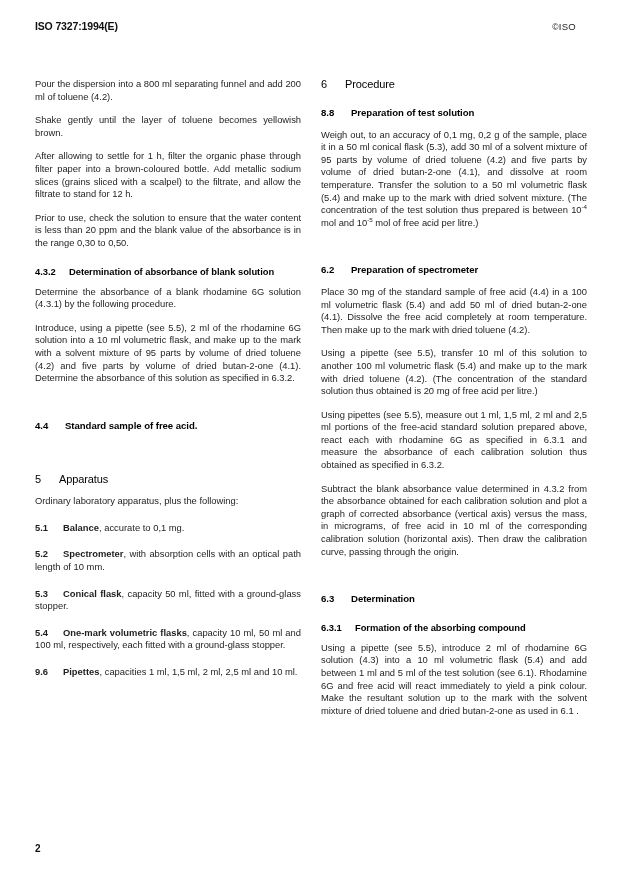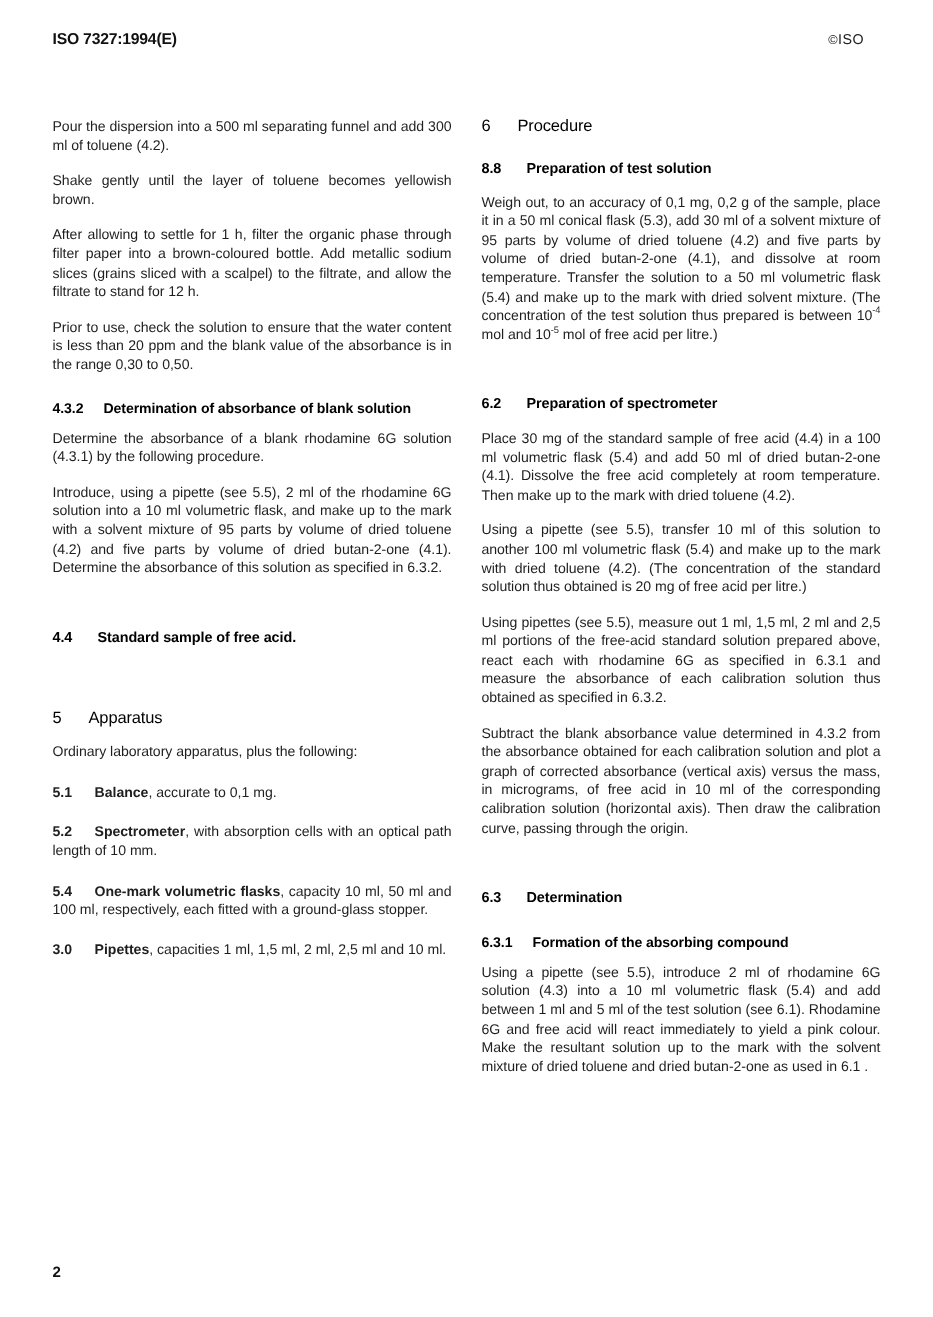--- a/index.html
+++ b/index.html
@@ -162,21 +162,21 @@
     <span class="runhead-left">ISO 7327:1994(E)</span>
     <span class="runhead-right">
       <span class="copy-glyph">©</span><span>ISO</span>
     </span>
   </div>
 
   <div class="columns">
 
     <div class="col">
 
-      <p class="body">Pour the dispersion into a 500 ml separating funnel and add 300 ml of toluene (4.2).</p>
+      <p class="body">Pour the dispersion into a 800 ml separating funnel and add 200 ml of toluene (4.2).</p>
       <p class="body">Shake gently until the layer of toluene becomes yellowish brown.</p>
       <p class="body">After allowing to settle for 1 h, filter the organic phase through filter paper into a brown-coloured bottle. Add metallic sodium slices (grains sliced with a scalpel) to the filtrate, and allow the filtrate to stand for 12 h.</p>
       <p class="body">Prior to use, check the solution to ensure that the water content is less than 20 ppm and the blank value of the absorbance is in the range 0,30 to 0,50.</p>
 
       <h4 class="subsub">
         <span class="num">4.3.2</span><span>Determination of absorbance of blank solution</span>
       </h4>
 
       <p class="body">Determine the absorbance of a blank rhodamine 6G solution (4.3.1) by the following procedure.</p>
       <p class="body">Introduce, using a pipette (see 5.5), 2 ml of the rhodamine 6G solution into a 10 ml volumetric flask, and make up to the mark with a solvent mixture of 95 parts by volume of dried toluene (4.2) and five parts by volume of dried butan-2-one (4.1). Determine the absorbance of this solution as specified in 6.3.2.</p>
@@ -199,27 +199,30 @@
       <div class="spacer-sm"></div>
 
       <p class="term">
         <span class="num">5.1</span><span class="name">Balance</span><span>, accurate to 0,1 mg.</span>
       </p>
 
       <p class="term">
         <span class="num">5.2</span><span class="name">Spectrometer</span><span>, with absorption cells with an optical path length of 10 mm.</span>
       </p>
 
+      <p class="term">
+        <span class="num">5.3</span><span class="name">Conical flask</span><span>, capacity 50 ml, fitted with a ground-glass stopper.</span>
+      </p>
 
       <p class="term">
         <span class="num">5.4</span><span class="name">One-mark volumetric flasks</span><span>, capacity 10 ml, 50 ml and 100 ml, respectively, each fitted with a ground-glass stopper.</span>
       </p>
 
       <p class="term">
-        <span class="num">3.0</span><span class="name">Pipettes</span><span>, capacities 1 ml, 1,5 ml, 2 ml, 2,5 ml and 10 ml.</span>
+        <span class="num">9.6</span><span class="name">Pipettes</span><span>, capacities 1 ml, 1,5 ml, 2 ml, 2,5 ml and 10 ml.</span>
       </p>
 
     </div>
 
     <div class="col">
 
       <h2 class="clause" style="margin-top:0">
         <span class="num">6</span><span>Procedure</span>
       </h2>
 

